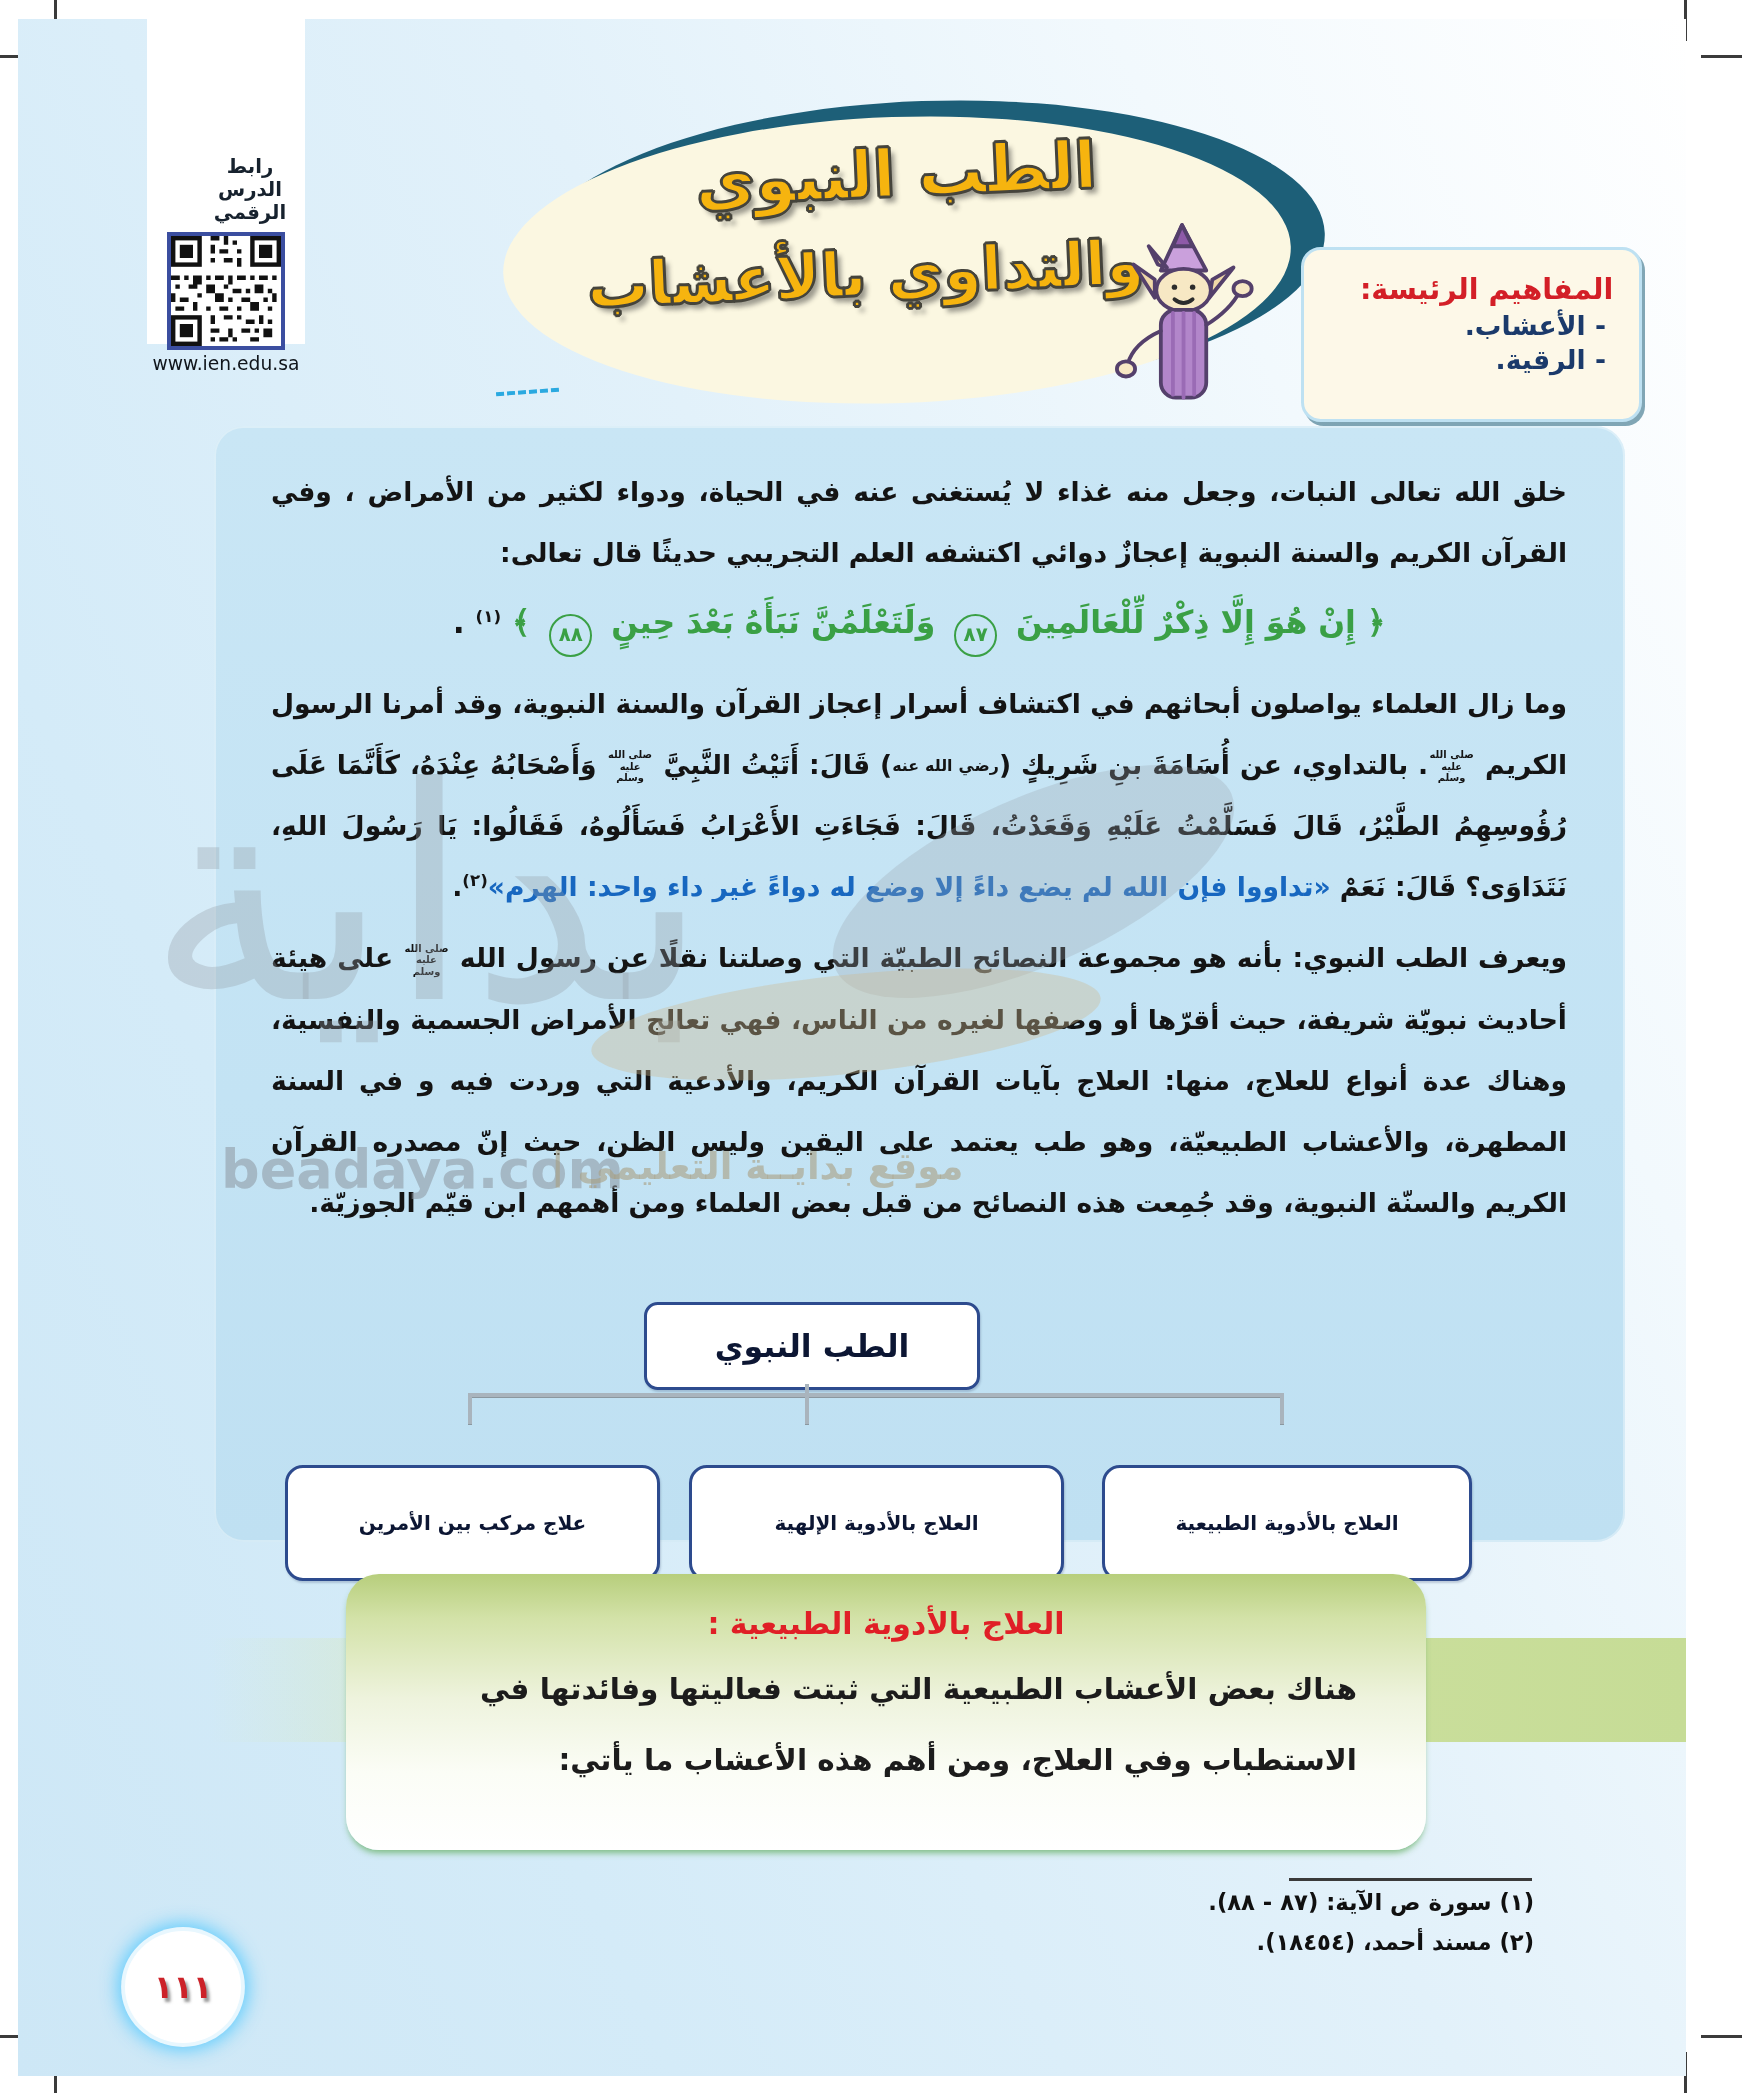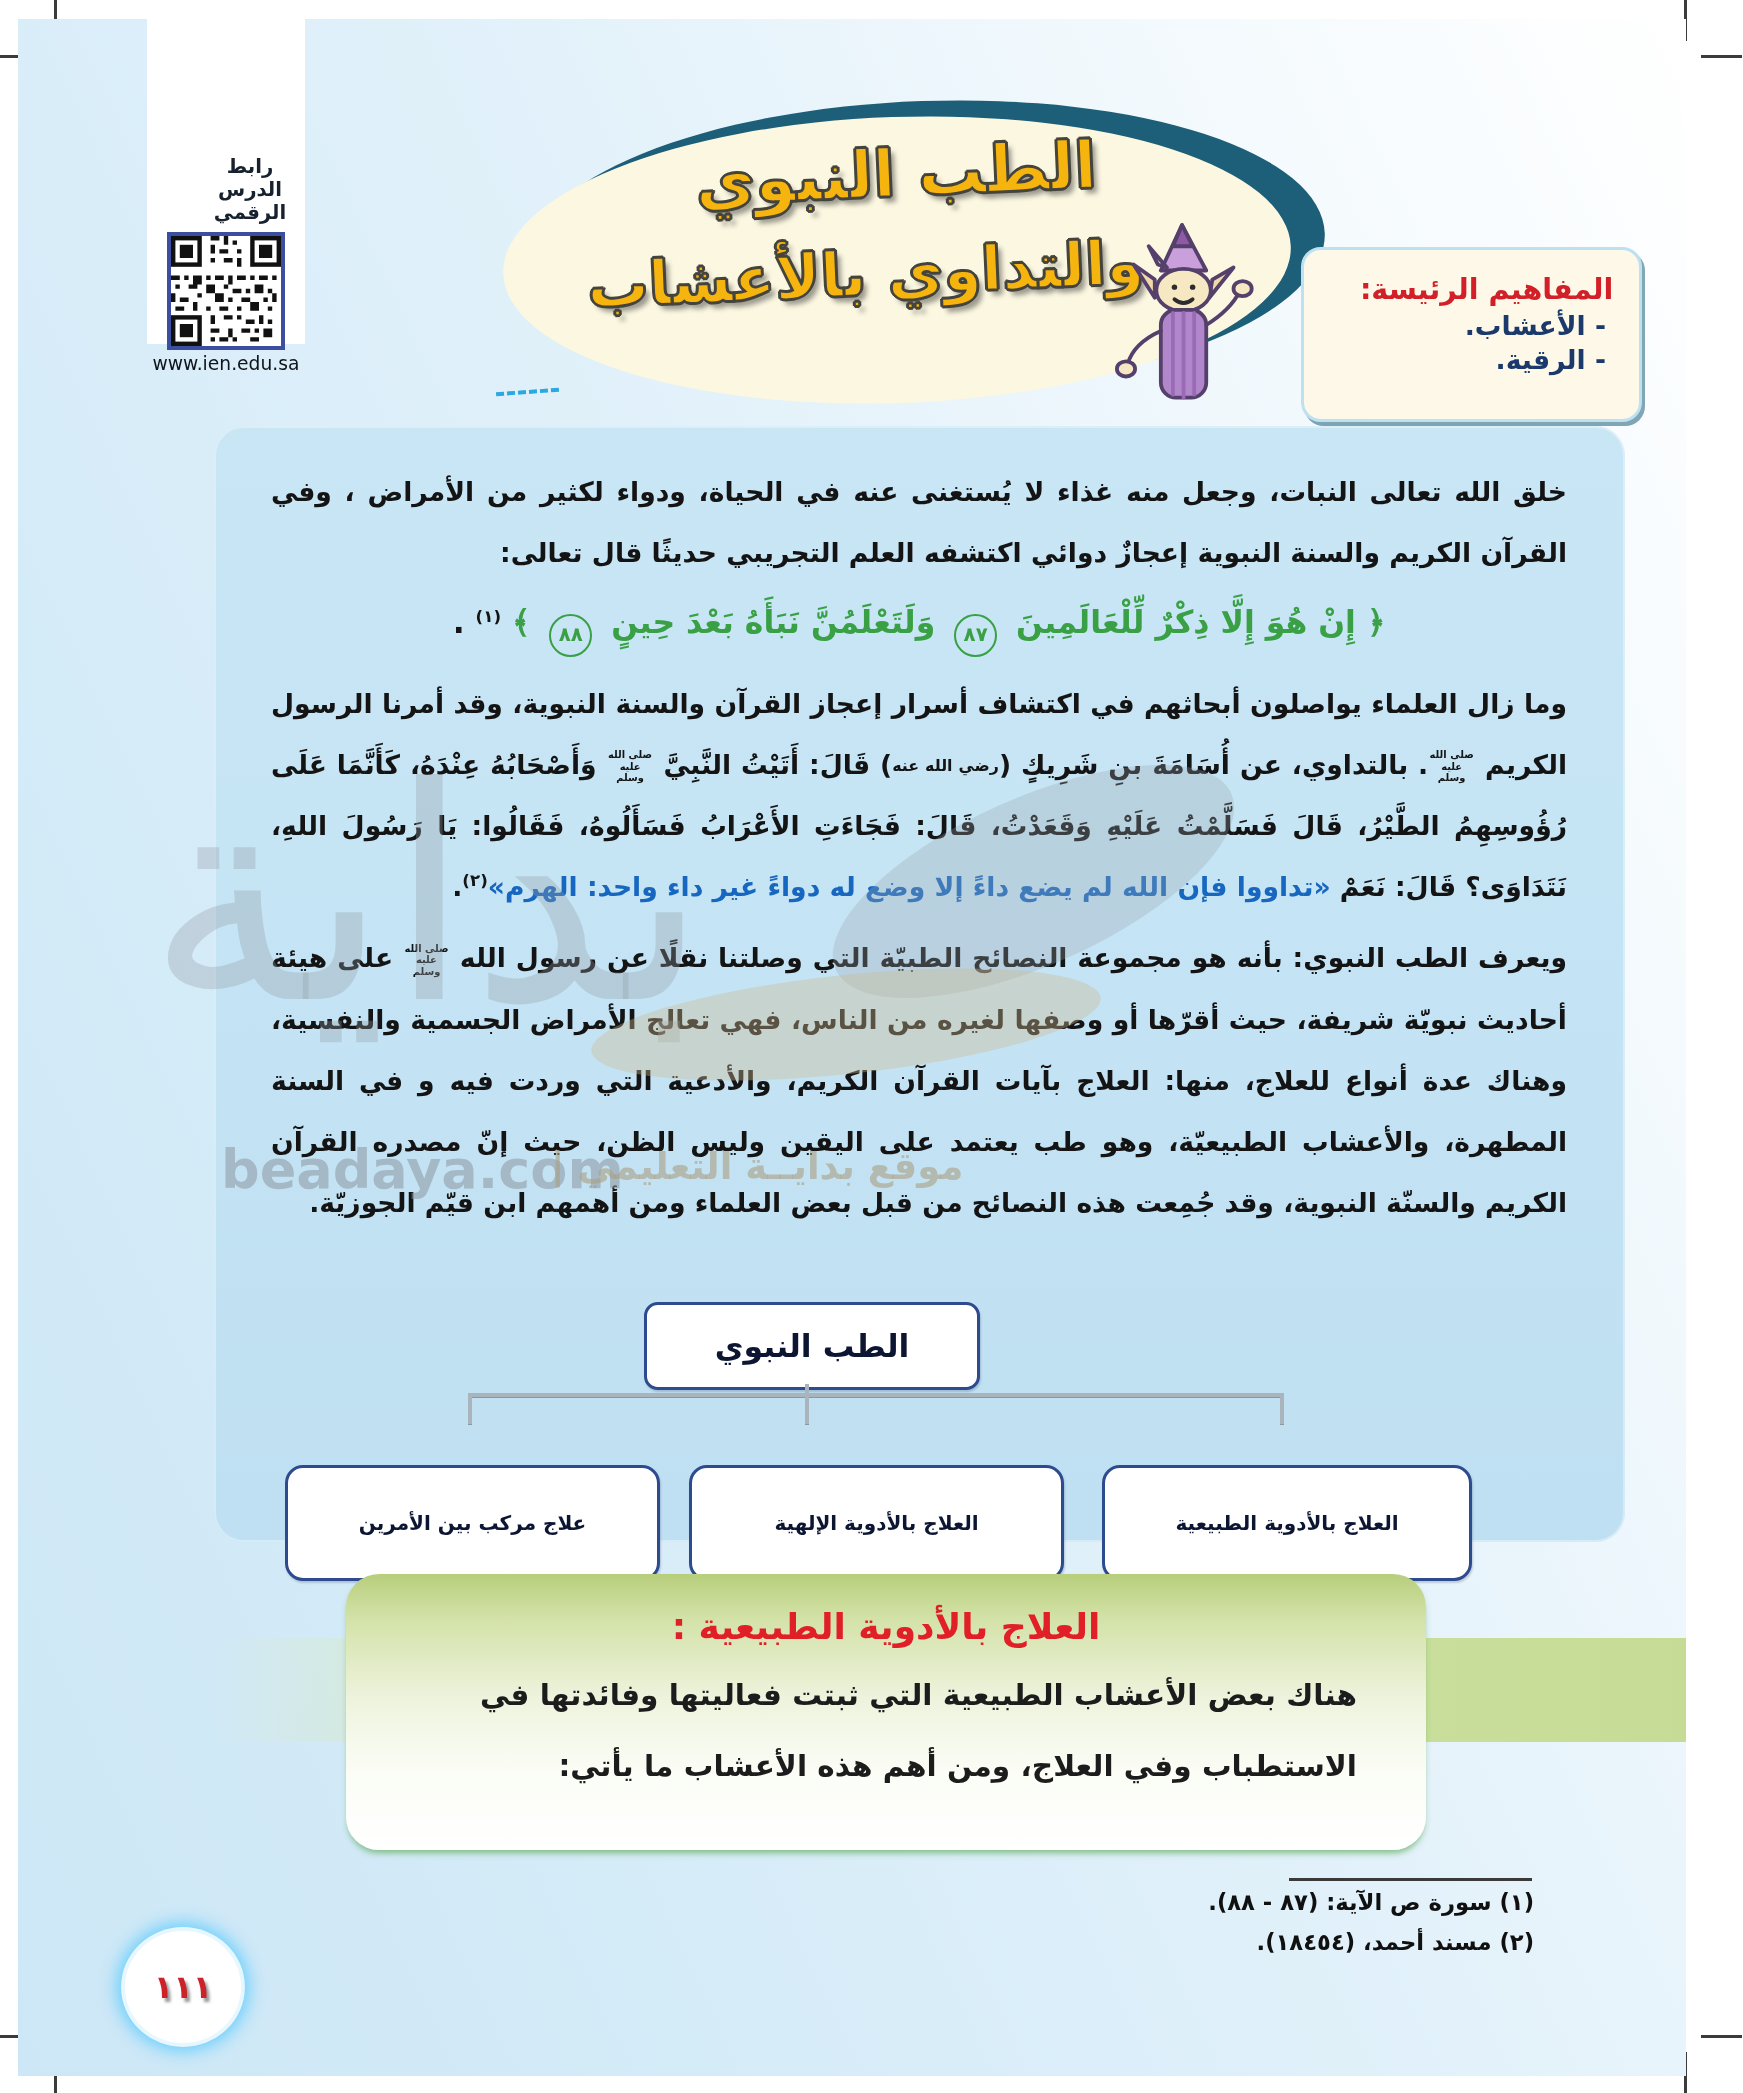--- a/index.html
+++ b/index.html
@@ -67,21 +67,21 @@
   .dg-child-1{left:1103px;width:364px;}
   .dg-child-2{left:690px;width:369px;}
   .dg-child-3{left:286px;width:369px;}
   .dg-line{position:absolute;background:#a9b4bd;z-index:2;box-shadow:0 1px 0 #8b979f;}
   
   .green-band{position:absolute;left:210px;top:1638px;width:1477px;height:104px;z-index:1;
     background:linear-gradient(to left,#c6dc96 0%,#cfe2a4 55%,rgba(216,232,180,.35) 90%,rgba(216,232,180,0) 100%);}
   .green-box{position:absolute;left:347px;top:1574px;width:1080px;height:276px;z-index:2;border-radius:33px;
     background:linear-gradient(180deg,#b7ce7c 0%,#d3e2a8 16%,#eef3dd 45%,#fbfdf6 72%,#ffffff 100%);
     box-shadow:0 4.9px 6.9px -2px rgba(110,180,110,.85);}
-  .green-title{margin-top:31.5px;text-align:center;font-size:36px;font-weight:bold;color:#e01f26;}
+  .green-title{margin-top:31.5px;text-align:center;font-size:30px;font-weight:bold;color:#e01f26;}
   .green-body{margin:13.8px 69px 0 69px;text-align:right;font-size:29.6px;font-weight:bold;color:#1c1c1c;line-height:2.4;}
   
   .page-num{position:absolute;left:126px;top:1931px;width:116px;height:112px;background:#ffffff;border-radius:50%;z-index:3;
     display:flex;align-items:center;justify-content:center;
     box-shadow:0 0 0 3.9px #e8f7fe,0 0 17.7px 6.9px rgba(64,196,255,.8);}
   .page-num span{font-size:32px;font-weight:bold;color:#cc2229;text-shadow:3px 3.9px 3px rgba(70,70,70,.55);}
   
   .fn-sep{position:absolute;left:1290px;top:1878px;width:243px;height:3px;background:#3a3a3a;z-index:3;}
   .footnote{position:absolute;width:463px;text-align:right;font-size:22.7px;font-weight:600;color:#101010;z-index:3;}
   .fn1{left:1072px;top:1889px;}

